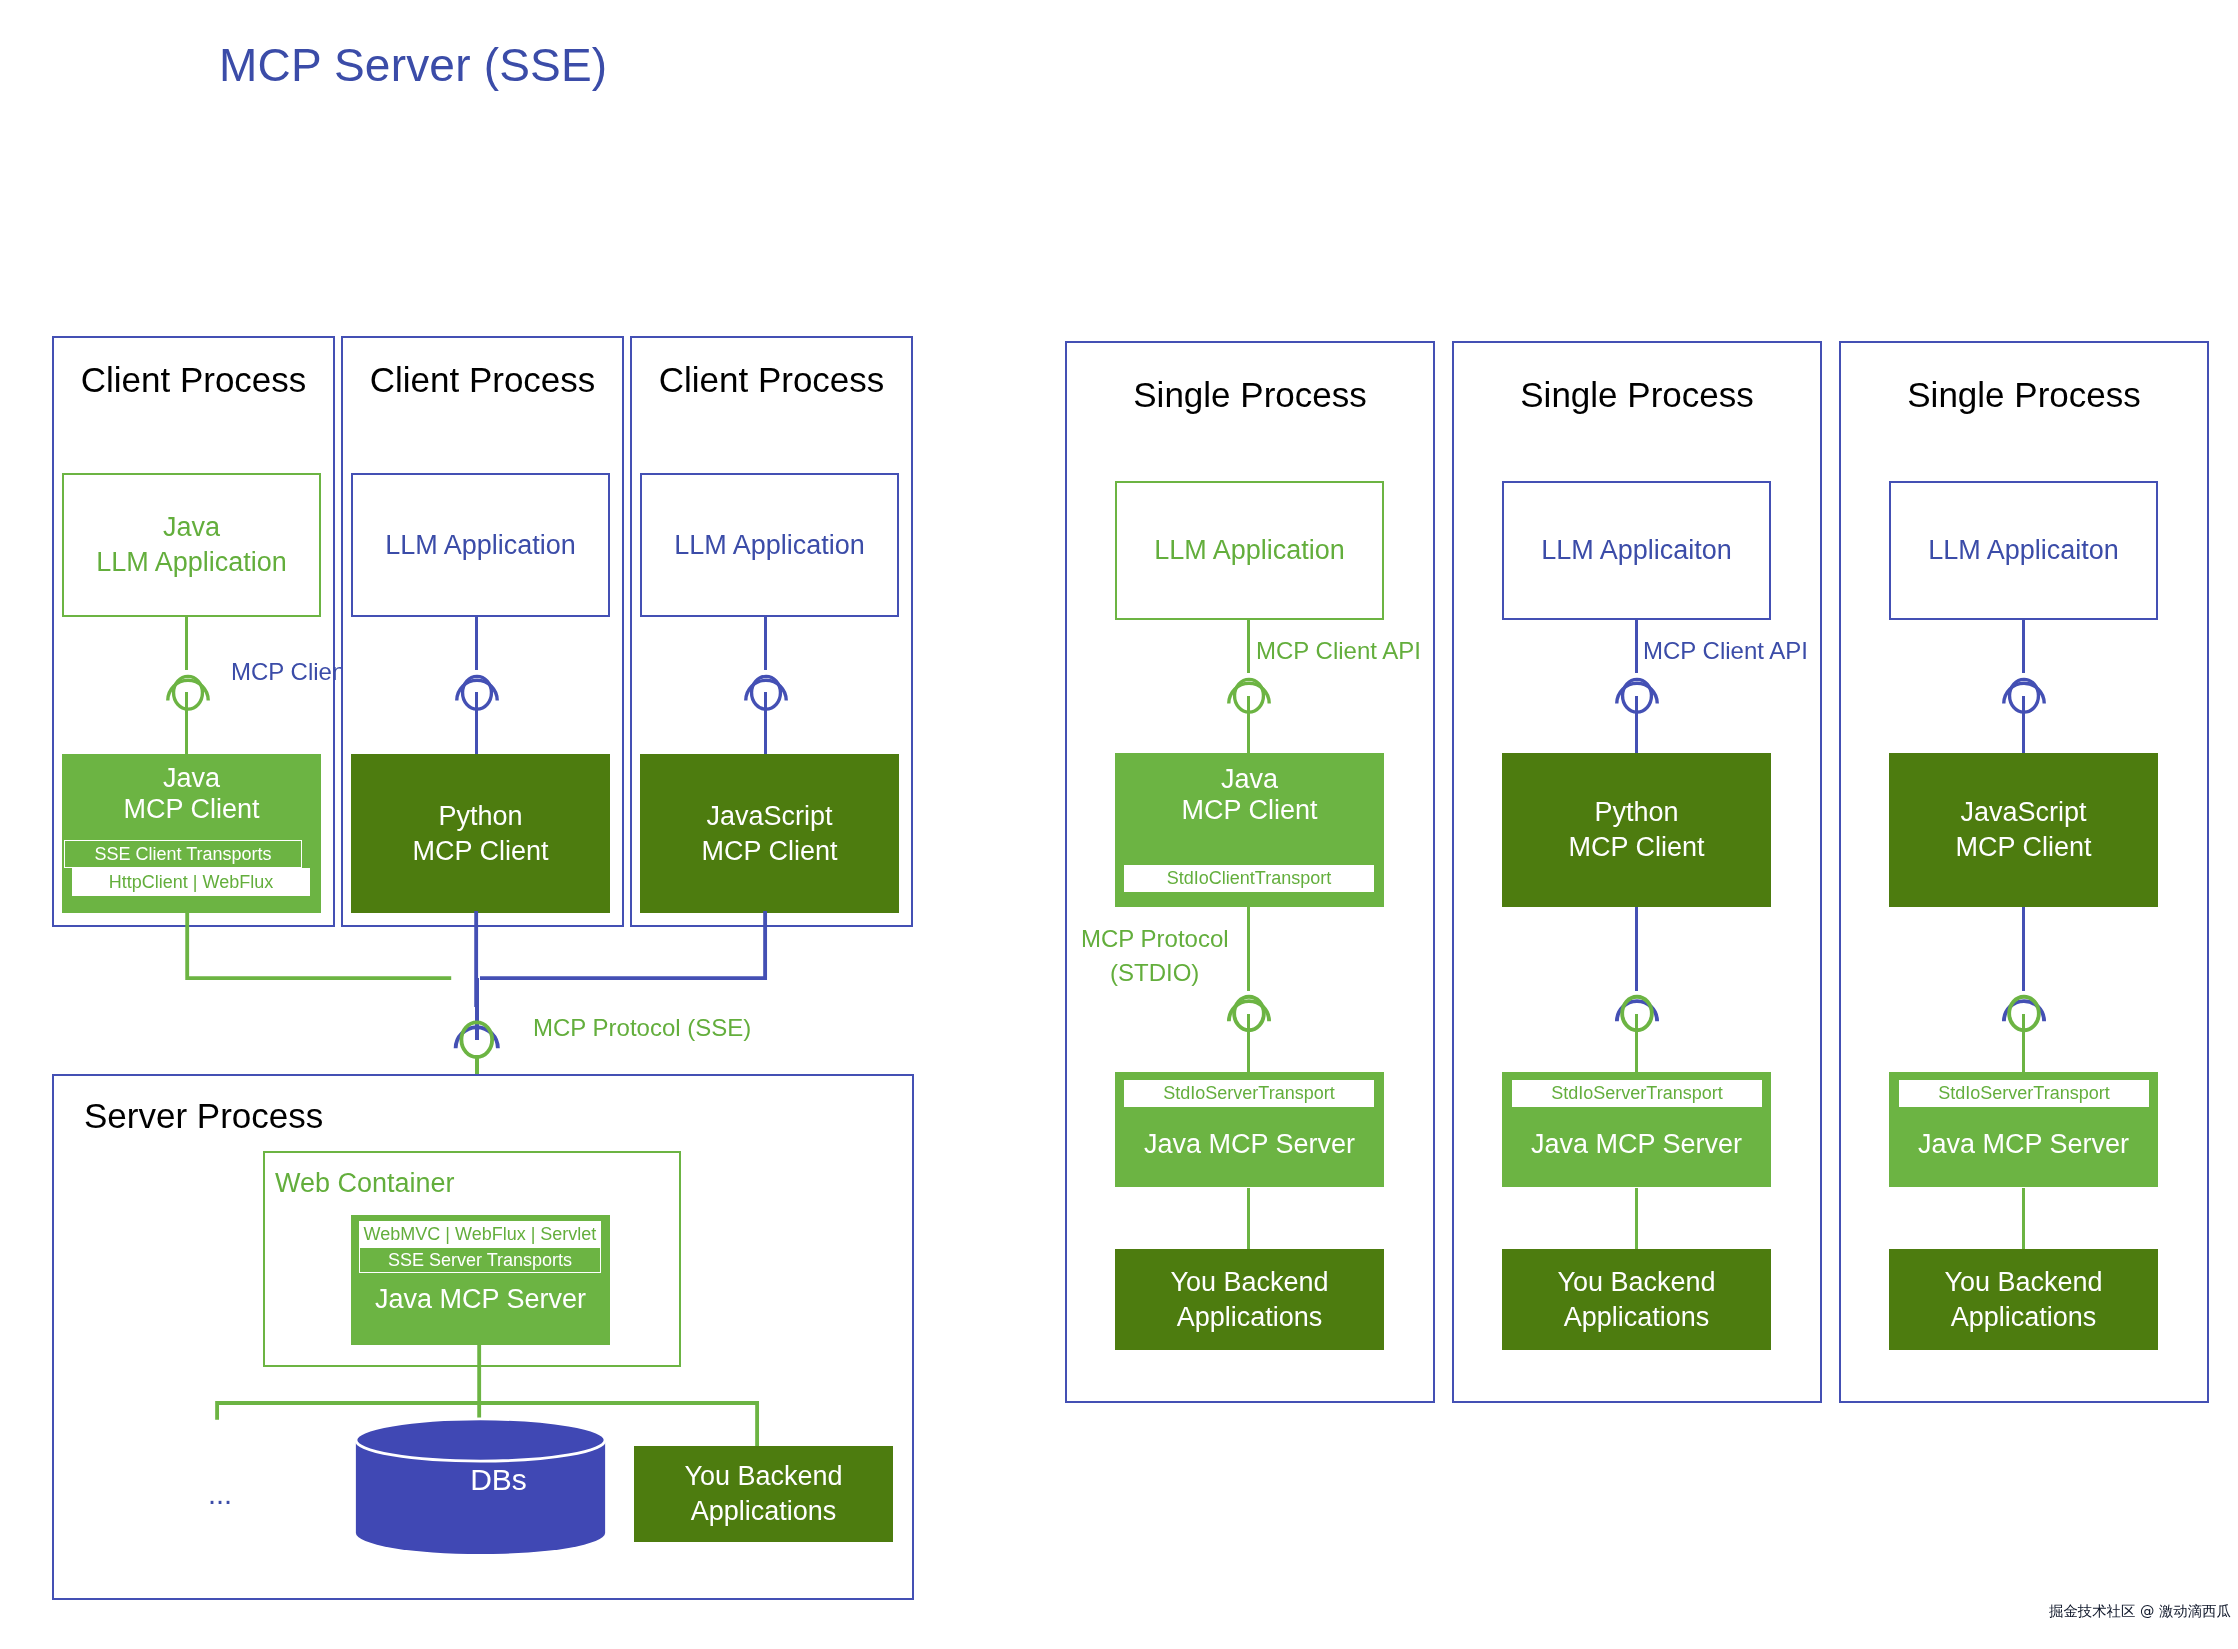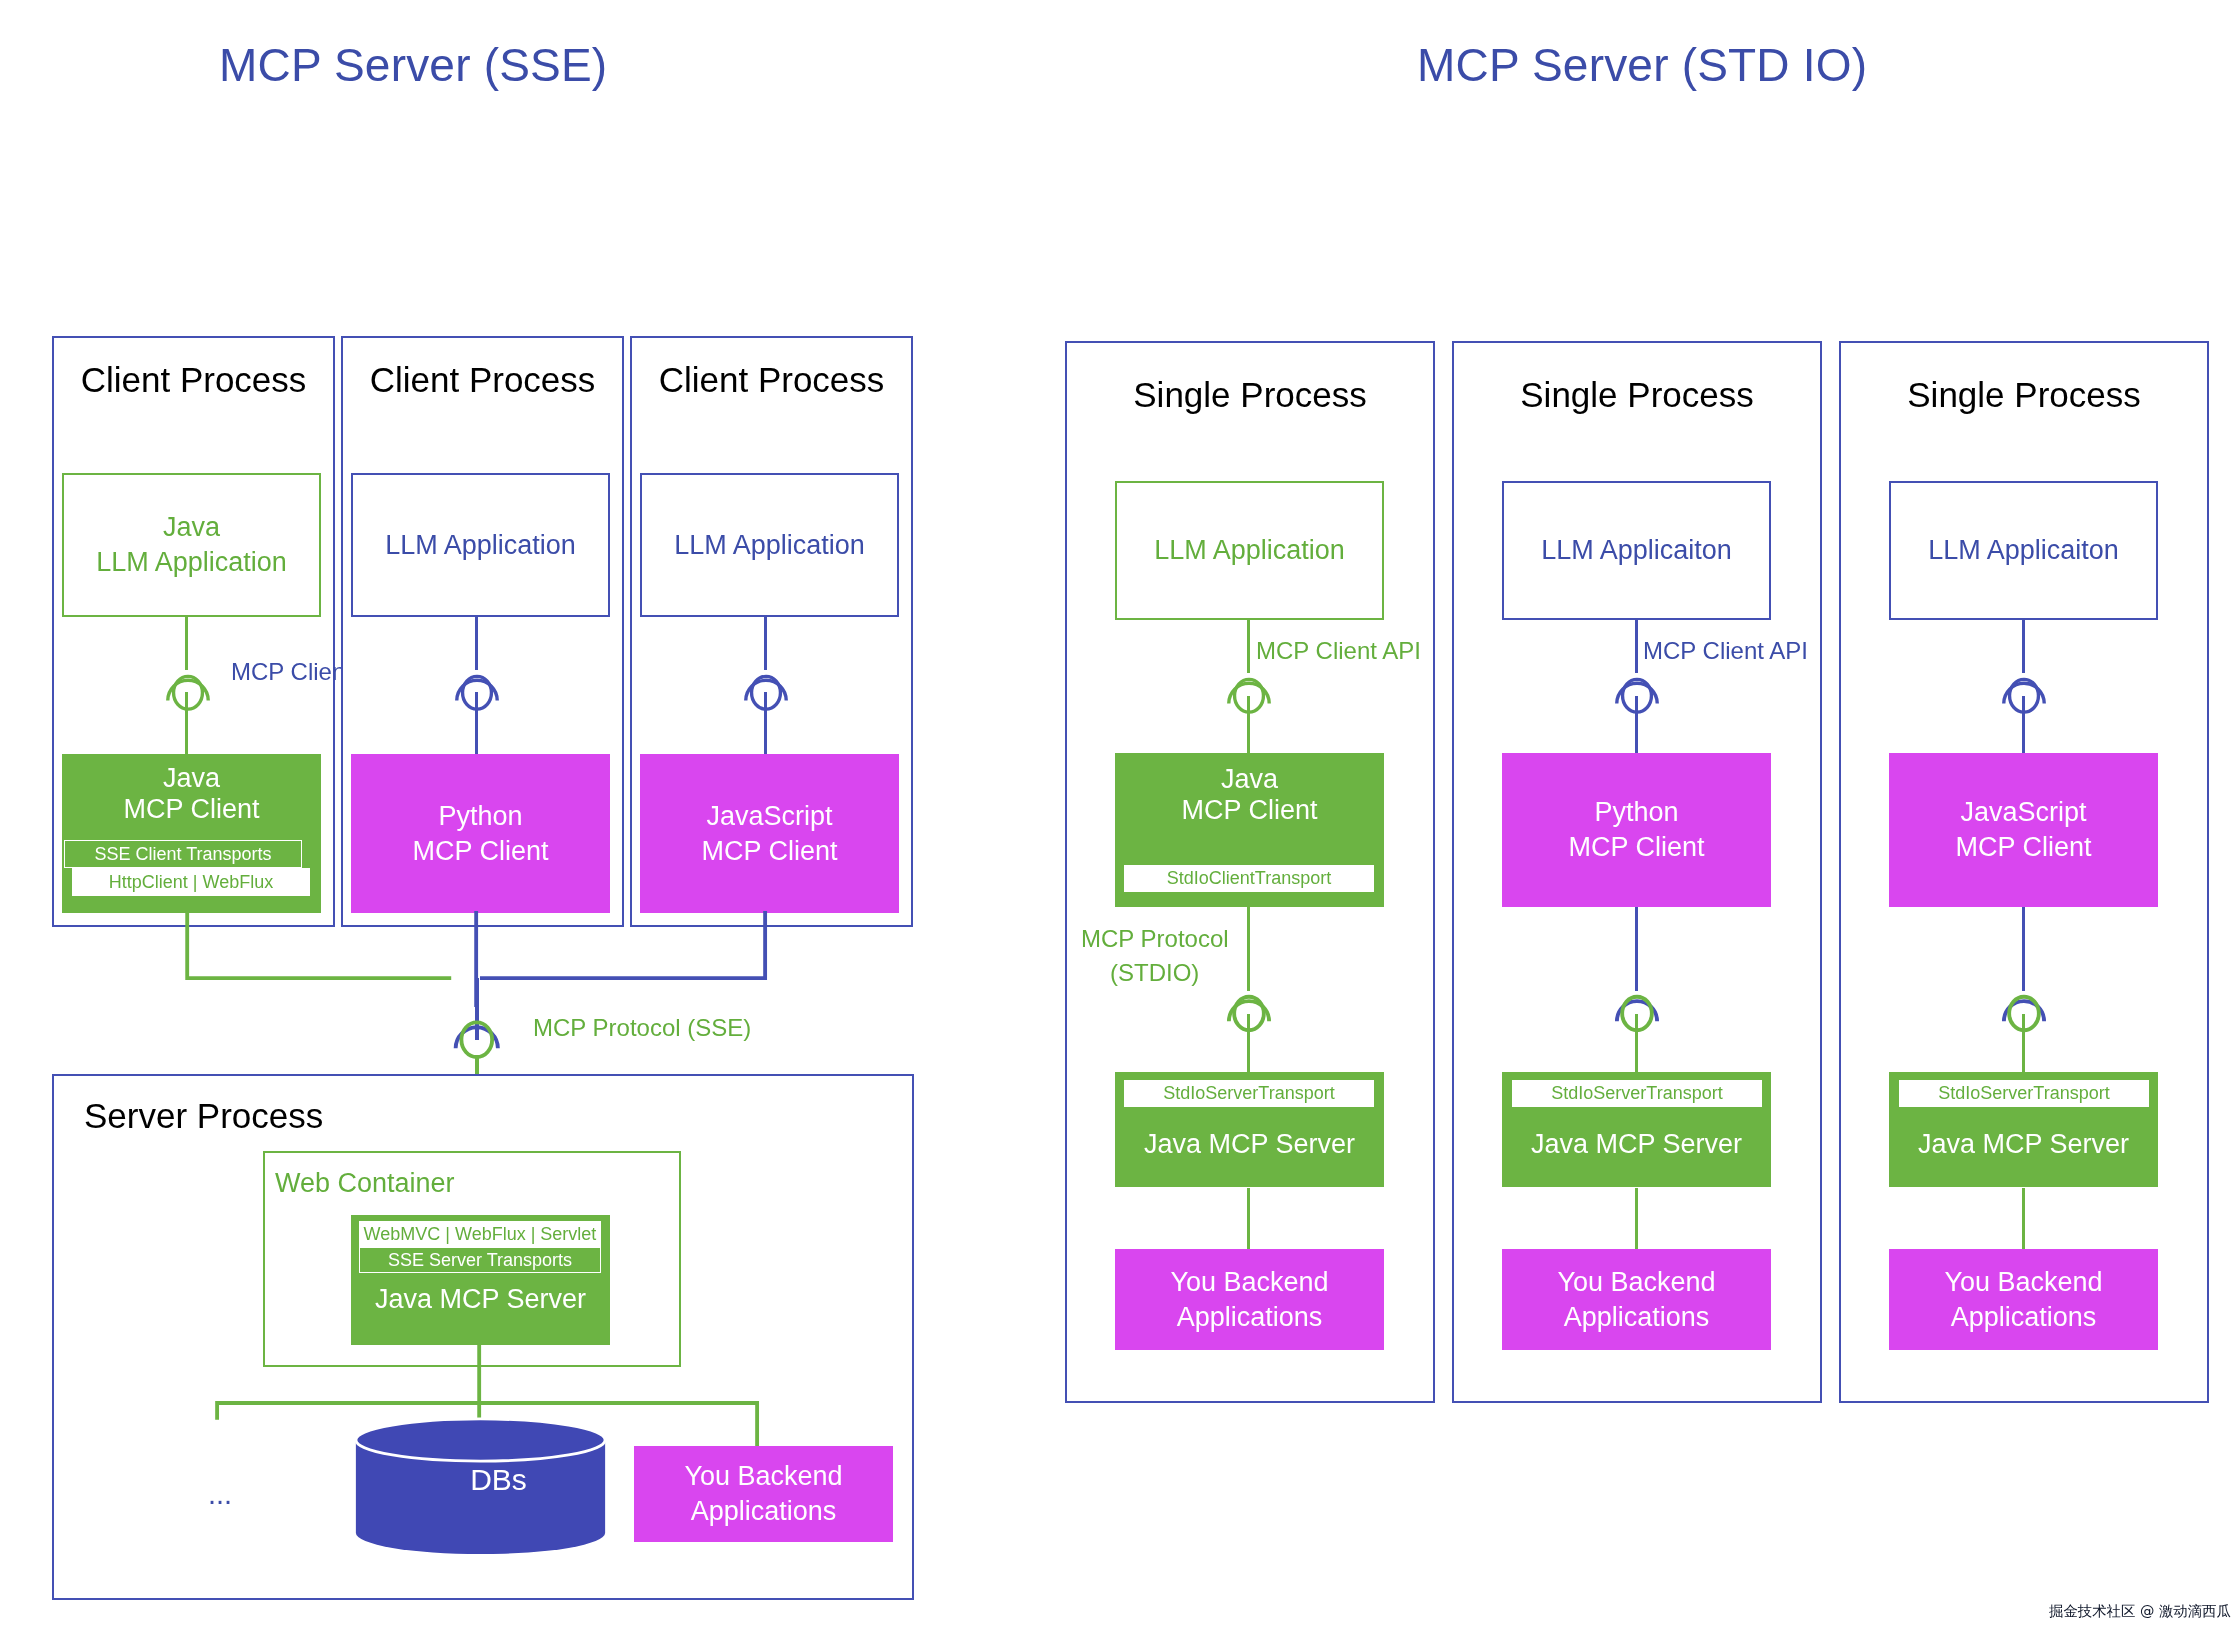--- a/index.html
+++ b/index.html
@@ -27,21 +27,21 @@
   .proc-label{
     color:#000000;
     font-size:35px;
     text-align:center;
     white-space:nowrap;
   }
   
   .outline-green{border:2.4px solid #6CB443;background:#fff;}
   .outline-blue{border:2.4px solid #4450B4;background:#fff;}
   .fill-green{background:#6CB443;}
-  .fill-blue{background:#d946ef;}
+  .fill-blue{background:#4d7c0f;}
 
   .boxtext{
     display:flex;
     flex-direction:column;
     align-items:center;
     justify-content:center;
     height:100%;
     text-align:center;
     line-height:1.28;
   }
@@ -80,21 +80,20 @@
   }
   .ellipsis{color:#3B4CA8;font-size:29px;}
   svg{display:block;overflow:visible;}
 </style>
 </head>
 <body>
 
 <div id="canvas">
 
   <div class="abs title" style="left:219px;top:38px;">MCP Server (SSE)</div>
-  <div class="abs title" style="left:1417px;top:38px;">MCP Server (STD IO)</div>
 
   <div class="abs proc" style="left:52px;top:336px;width:283px;height:591px;"></div>
   <div class="abs proc-label" style="left:52px;top:360px;width:283px;">Client Process</div>
 
   <div class="abs outline-green" style="left:62px;top:473px;width:259px;height:144px;">
     <div class="boxtext">
       <div class="t-green">Java</div>
       <div class="t-green">LLM Application</div>
     </div>
   </div>

